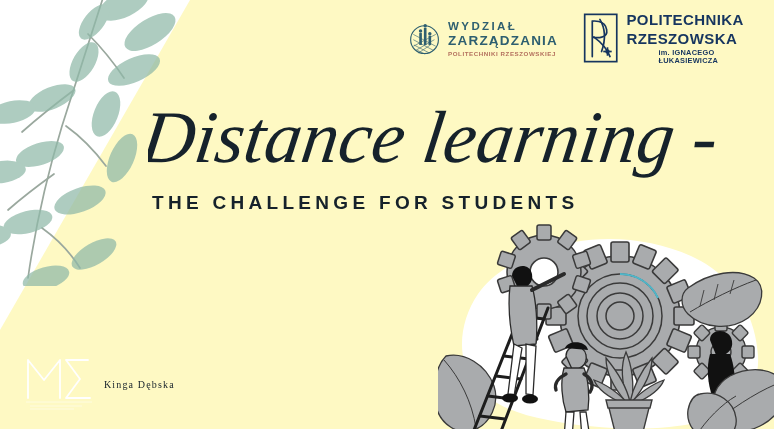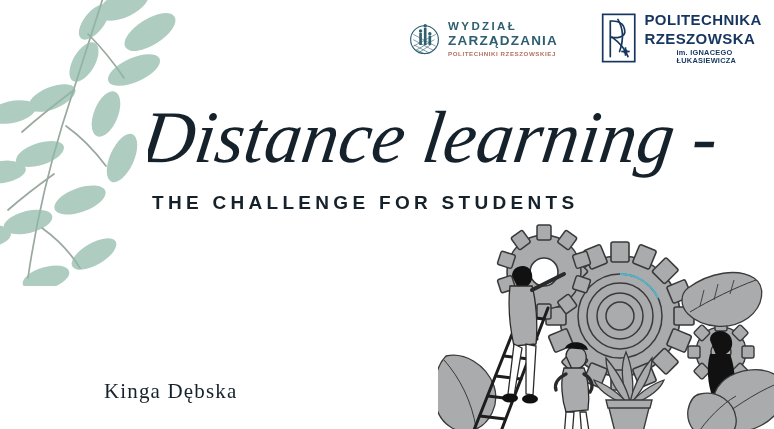--- a/index.html
+++ b/index.html
@@ -3,21 +3,21 @@
 <meta charset="utf-8">
 <style>
   html,body{margin:0;padding:0;}
   body{
     width:774px;height:429px;overflow:hidden;
     font-family:"Liberation Sans", sans-serif;
     background:#84d1de;
   }
   #slide{
     position:relative;width:774px;height:429px;overflow:hidden;
-    background:#ffffff;
+    background:#fef9c3;
   }
 
   
   .wedge{
     position:absolute;left:0;top:0;width:240px;height:340px;
     background:#ffffff;
     clip-path:polygon(0 0, 190px 0, 0 330px);
     z-index:1;
   }
 
@@ -25,21 +25,21 @@
   .branch{position:absolute;left:-18px;top:-14px;width:215px;height:300px;z-index:2;}
 
   
   .logo-wz{position:absolute;left:408px;top:8px;width:150px;height:62px;z-index:6;
            display:flex;align-items:center;gap:7px;}
   .logo-wz .txt{display:flex;flex-direction:column;justify-content:center;line-height:1;}
   .logo-wz .l1{font-size:11.5px;font-weight:700;letter-spacing:2.4px;color:#2e5f70;}
   .logo-wz .l2{font-size:13.5px;font-weight:800;letter-spacing:1.2px;color:#2e5f70;margin-top:2px;}
   .logo-wz .l3{font-size:6.2px;font-weight:700;letter-spacing:.55px;color:#b4715e;margin-top:3px;}
 
-  .logo-pr{position:absolute;left:601px;top:4px;width:170px;height:68px;z-index:6;
+  .logo-pr{position:absolute;left:583px;top:4px;width:170px;height:68px;z-index:6;
            display:flex;align-items:center;gap:8px;}
   .logo-pr .txt{display:flex;flex-direction:column;justify-content:center;line-height:1;}
   .logo-pr .l1{font-size:15px;font-weight:800;letter-spacing:.4px;color:#16355f;}
   .logo-pr .l2{font-size:15px;font-weight:800;letter-spacing:.4px;color:#16355f;margin-top:4px;}
   .logo-pr .l3{font-size:7.4px;font-weight:700;letter-spacing:.25px;color:#16355f;margin-top:3px;padding-left:32px;}
 
   
   .title-wrap{position:absolute;left:0;top:96px;width:774px;z-index:5;}
   .title-script{
     position:absolute;left:148px;top:0;width:600px;height:92px;
@@ -51,21 +51,21 @@
   }
 
   
   .illus{position:absolute;left:438px;top:224px;width:340px;height:210px;z-index:3;}
 
   
   .monogram{position:absolute;left:22px;top:350px;width:78px;height:62px;z-index:6;}
   .author{
     position:absolute;left:104px;top:379px;
     font-family:"Liberation Serif", serif;
-    font-size:21px;letter-spacing:1.15px;color:#16222b;white-space:nowrap;z-index:6;
+    font-size:10px;letter-spacing:1.15px;color:#16222b;white-space:nowrap;z-index:6;
   }
 </style>
 </head>
 <body>
 
 <div id="slide">
 
   <div class="wedge"></div>
 
   <svg class="branch" viewBox="0 0 215 300">

